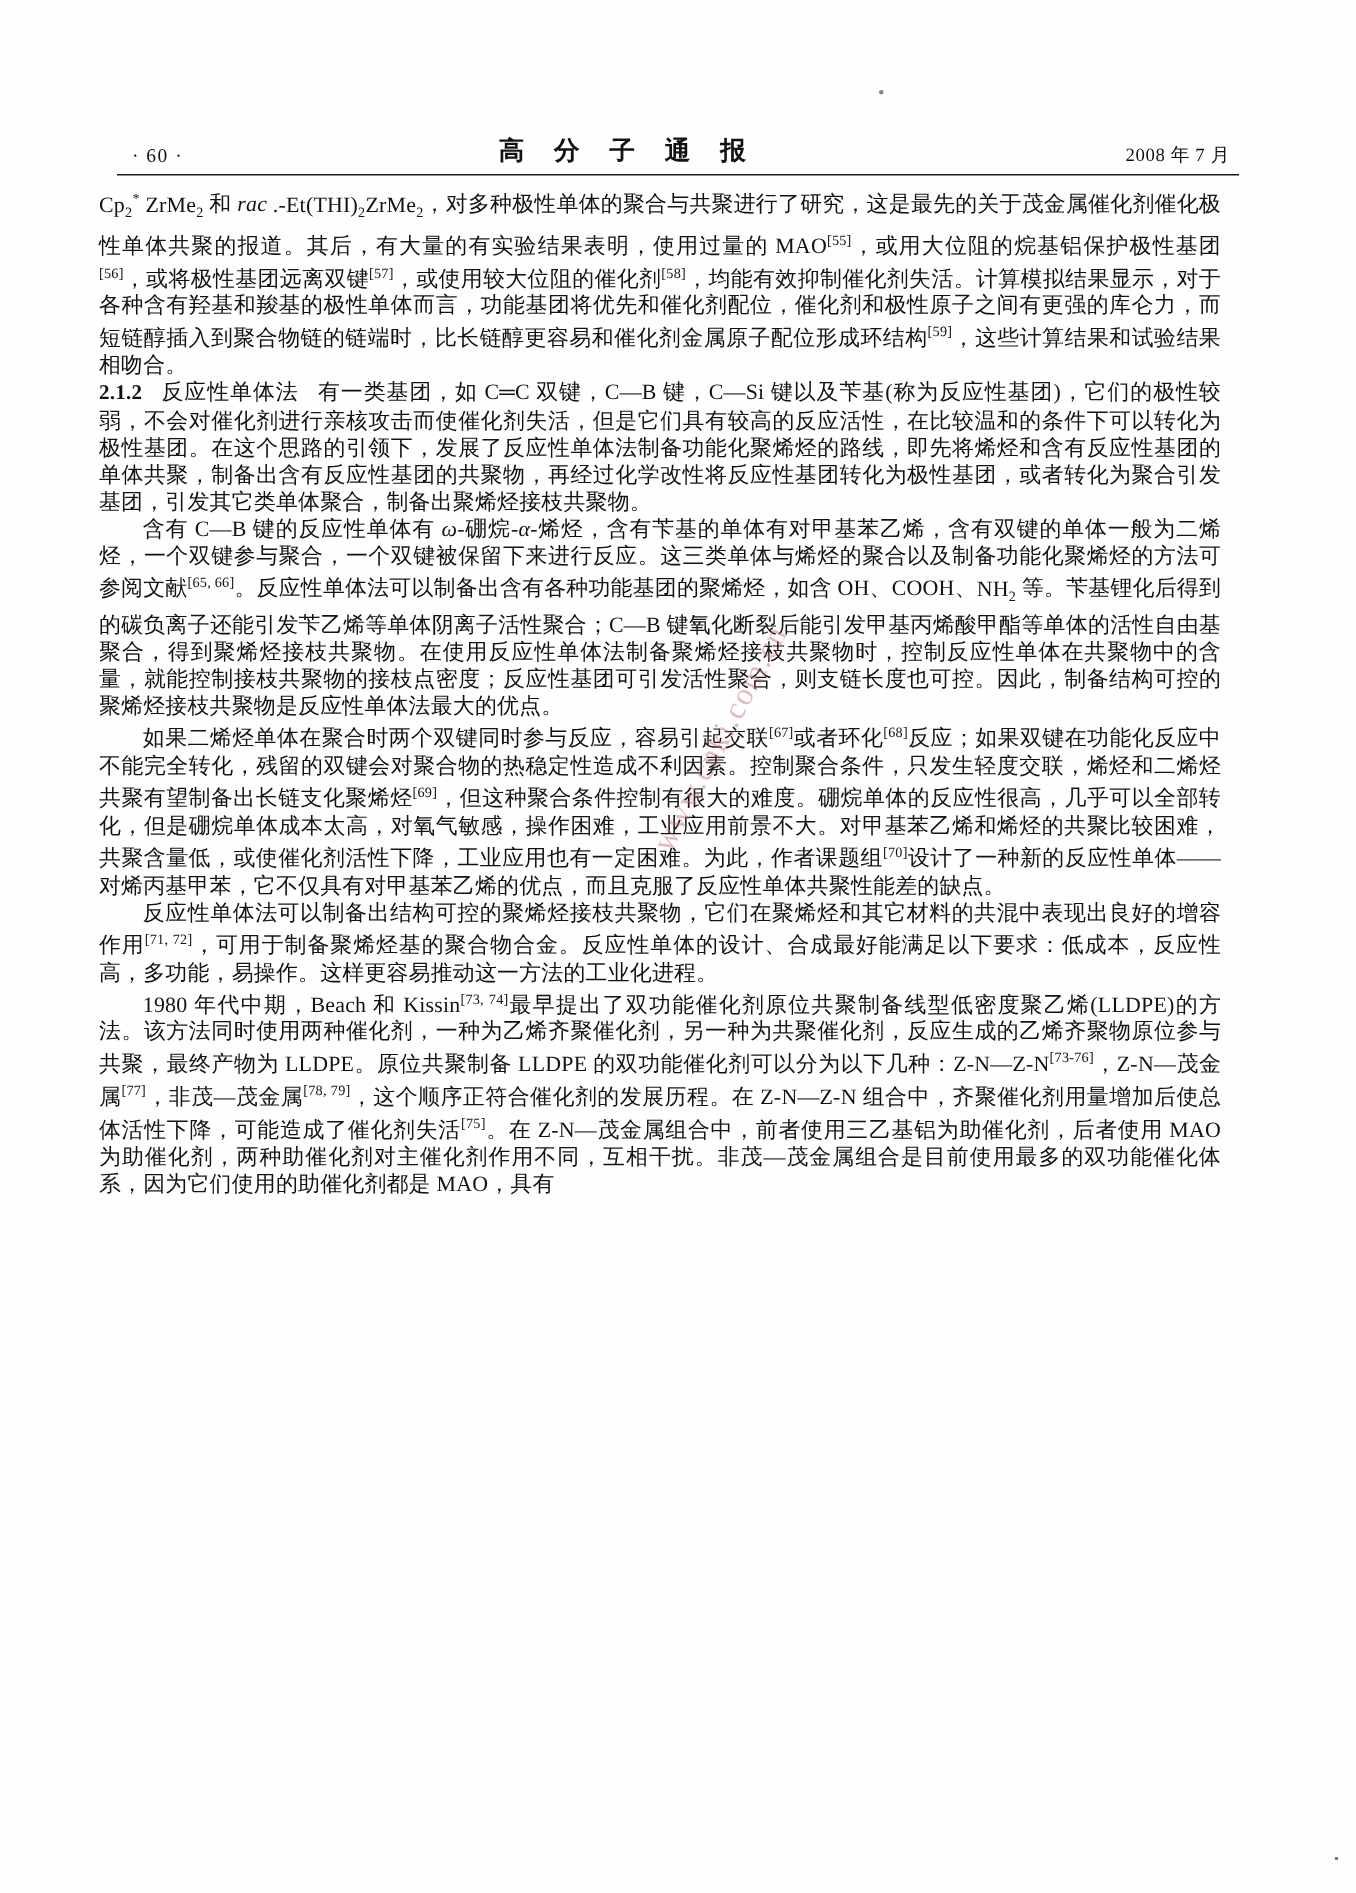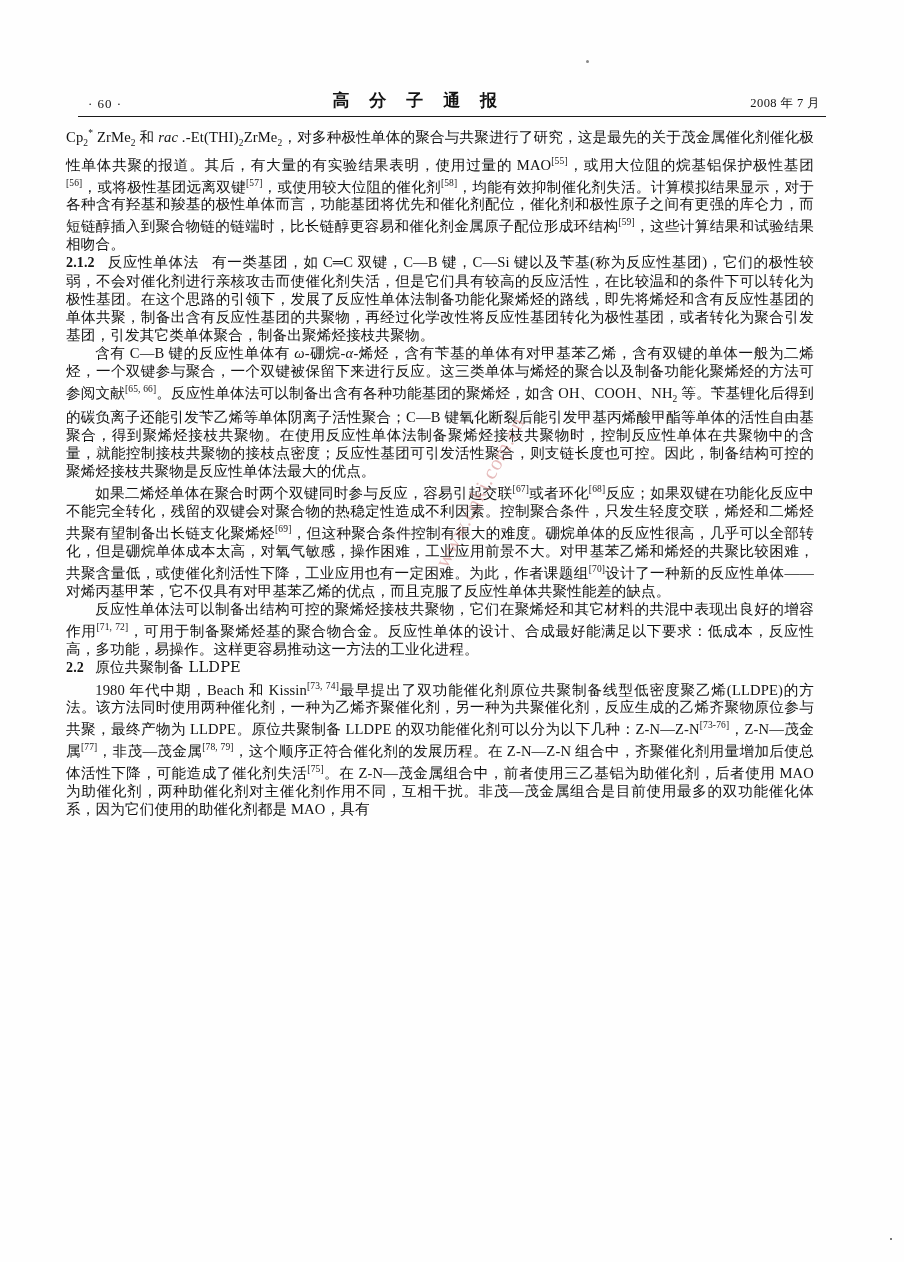--- a/index.html
+++ b/index.html
@@ -170,23 +170,20 @@
     </p>
 
     <p class="ind">
       如果二烯烃单体在聚合时两个双键同时参与反应，容易引起交联<span class="sup">[67]</span>或者环化<span class="sup">[68]</span>反应；如果双键在功能化反应中不能完全转化，残留的双键会对聚合物的热稳定性造成不利因素。控制聚合条件，只发生轻度交联，烯烃和二烯烃共聚有望制备出长链支化聚烯烃<span class="sup">[69]</span>，但这种聚合条件控制有很大的难度。硼烷单体的反应性很高，几乎可以全部转化，但是硼烷单体成本太高，对氧气敏感，操作困难，工业应用前景不大。对甲基苯乙烯和烯烃的共聚比较困难，共聚含量低，或使催化剂活性下降，工业应用也有一定困难。为此，作者课题组<span class="sup">[70]</span>设计了一种新的反应性单体——对烯丙基甲苯，它不仅具有对甲基苯乙烯的优点，而且克服了反应性单体共聚性能差的缺点。
     </p>
 
     <p class="ind">
       反应性单体法可以制备出结构可控的聚烯烃接枝共聚物，它们在聚烯烃和其它材料的共混中表现出良好的增容作用<span class="sup">[71, 72]</span>，可用于制备聚烯烃基的聚合物合金。反应性单体的设计、合成最好能满足以下要求：低成本，反应性高，多功能，易操作。这样更容易推动这一方法的工业化进程。
     </p>
 
-    <p>
-      <span class="secnum">2.2</span>&nbsp;&nbsp;&nbsp;<span class="sec">原位共聚制备 LLDPE</span>
-    </p>
 
     <p class="ind">
       <span class="lat">1980</span> 年代中期，<span class="lat">Beach</span> 和 <span class="lat">Kissin</span><span class="sup">[73, 74]</span>最早提出了双功能催化剂原位共聚制备线型低密度聚乙烯(<span class="lat">LLDPE</span>)的方法。该方法同时使用两种催化剂，一种为乙烯齐聚催化剂，另一种为共聚催化剂，反应生成的乙烯齐聚物原位参与共聚，最终产物为 <span class="lat">LLDPE</span>。原位共聚制备 <span class="lat">LLDPE</span> 的双功能催化剂可以分为以下几种：<span class="lat">Z-N—Z-N</span><span class="sup">[73-76]</span>，<span class="lat">Z-N</span>—茂金属<span class="sup">[77]</span>，非茂—茂金属<span class="sup">[78, 79]</span>，这个顺序正符合催化剂的发展历程。在 <span class="lat">Z-N—Z-N</span> 组合中，齐聚催化剂用量增加后使总体活性下降，可能造成了催化剂失活<span class="sup">[75]</span>。在 <span class="lat">Z-N</span>—茂金属组合中，前者使用三乙基铝为助催化剂，后者使用 <span class="lat">MAO</span> 为助催化剂，两种助催化剂对主催化剂作用不同，互相干扰。非茂—茂金属组合是目前使用最多的双功能催化体系，因为它们使用的助催化剂都是 <span class="lat">MAO</span>，具有
     </p>
 
   </div>
 
   <div class="watermark">
     <span>www.cnki.com.cn</span>
   </div>

